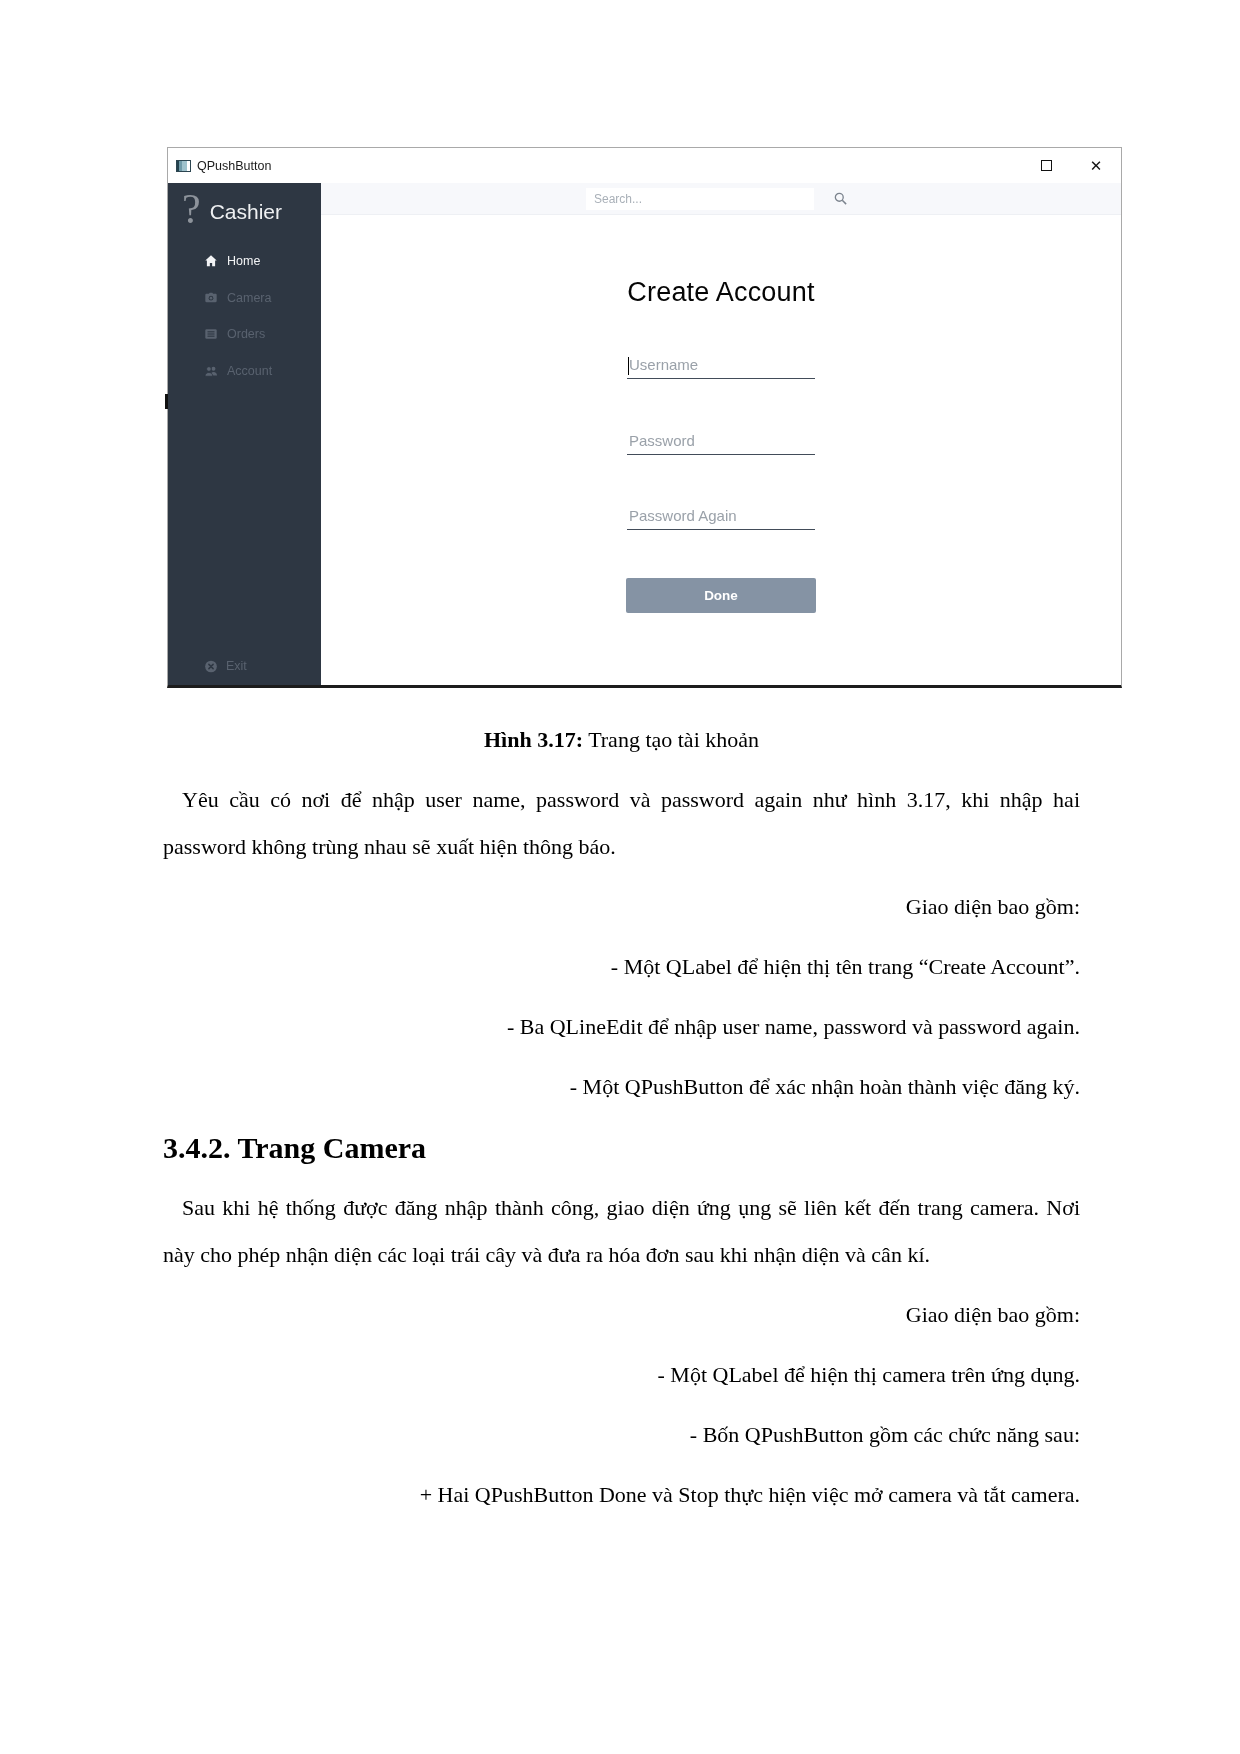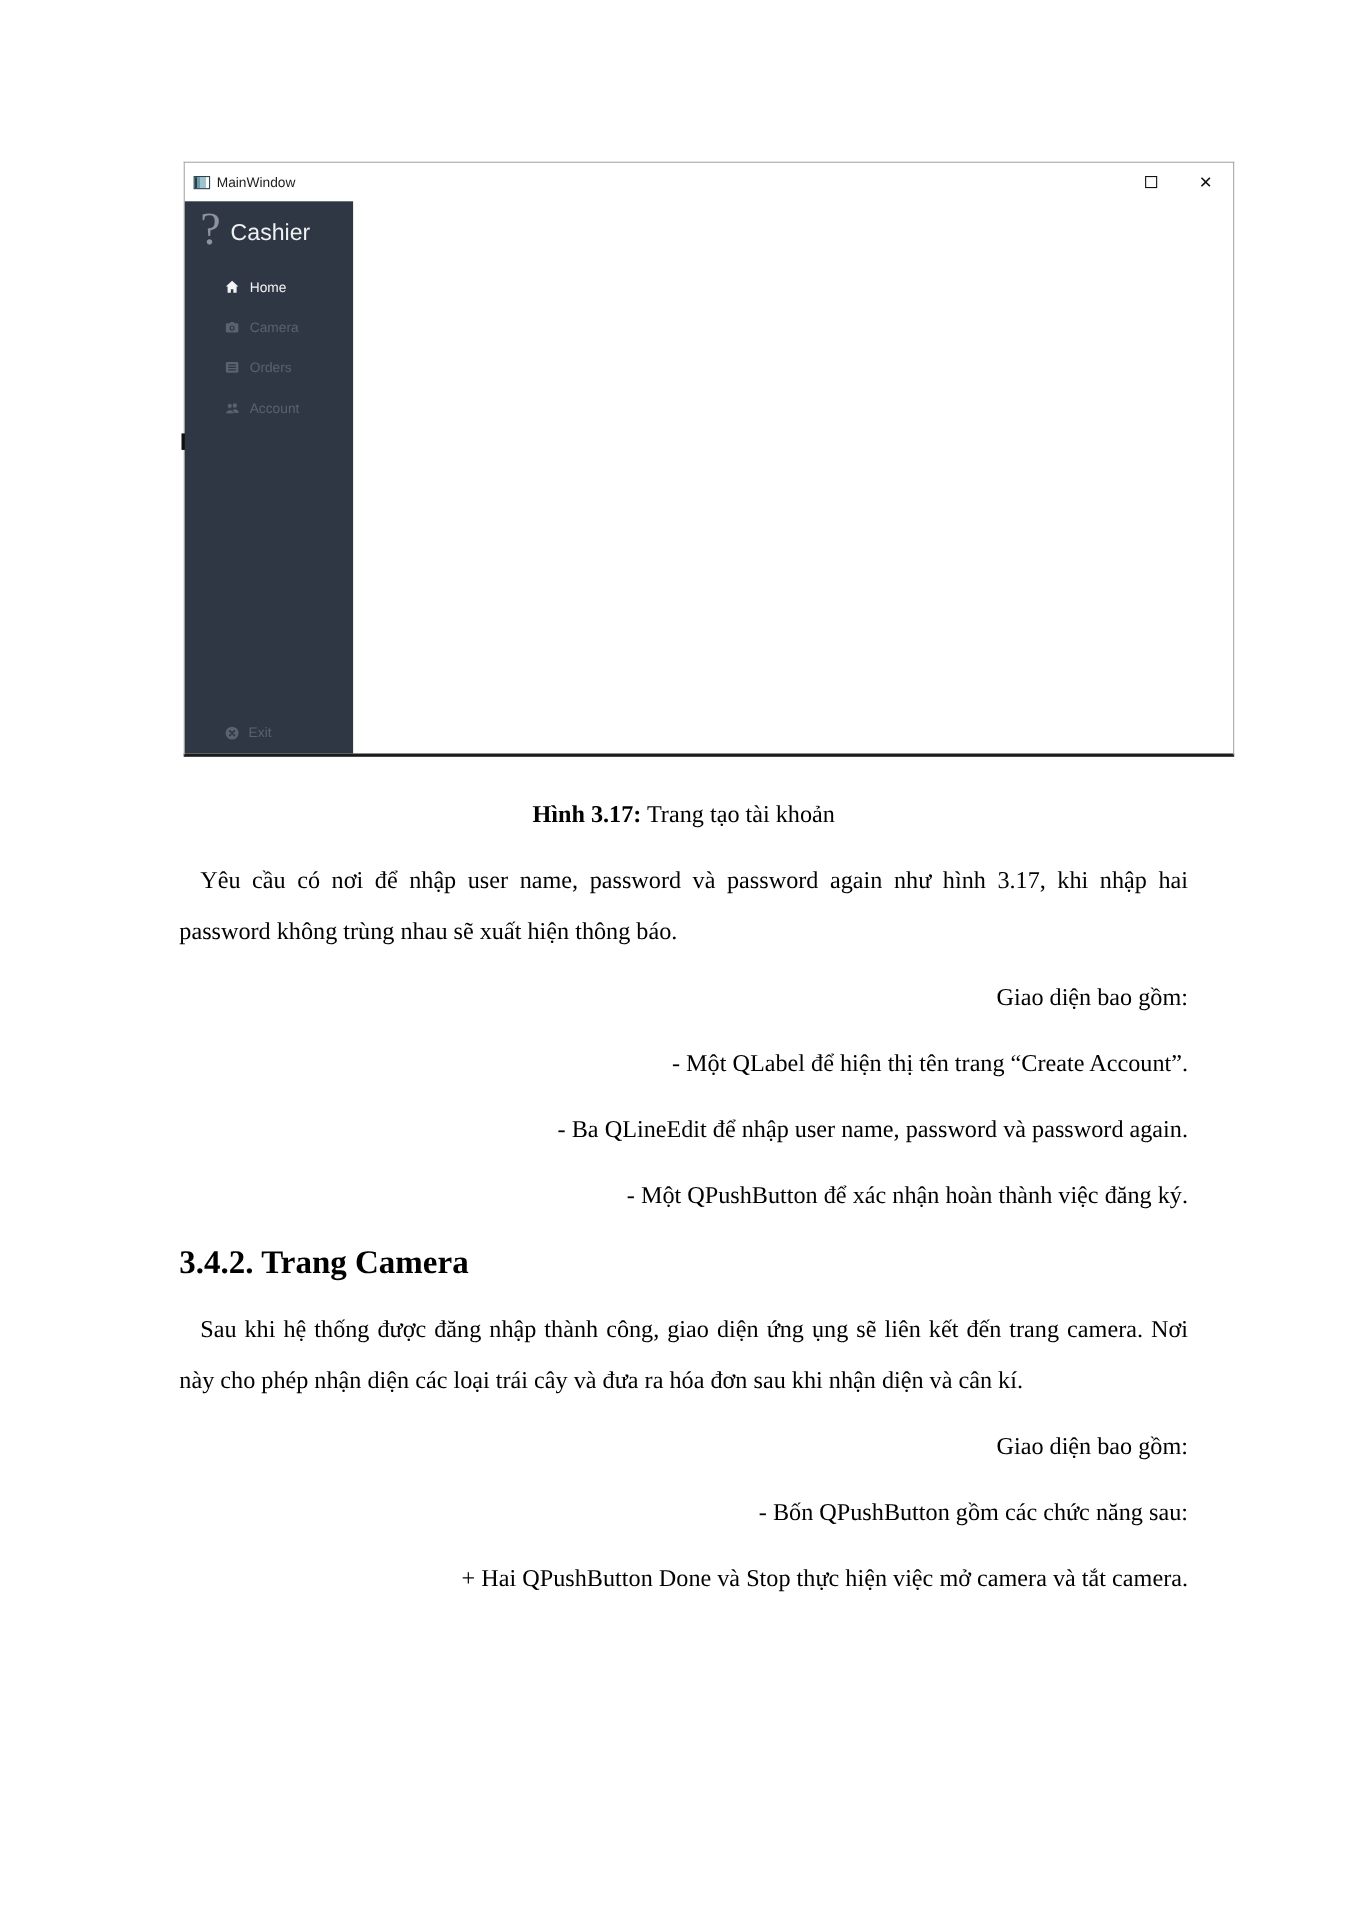--- a/index.html
+++ b/index.html
@@ -87,21 +87,21 @@
 </head>
 <body>
 
 <div class="page">
 
   <div class="window">
     <div class="notch"></div>
 
     <div class="titlebar">
       <span class="win-icon"></span>
-      <span class="win-title">MainWindow</span>
+      <span class="win-title">QPushButton</span>
       <span class="win-btn btn-max">
           <span class="max-square"></span>
         </span>
       <span class="win-btn btn-close">✕</span>
     </div>
 
     <div class="win-body">
 
       <div class="sidebar">
         <div class="brand">
@@ -156,36 +156,65 @@
           <span class="nav-ico">
             <svg viewBox="0 0 16 16">
                 <circle fill="currentColor" cx="8" cy="8" r="6.7"></circle>
                 <path class="bg-stroke-2" d="M5.6 5.6l4.8 4.8M10.4 5.6l-4.8 4.8"></path>
               </svg>
           </span>
           <span>Exit</span>
         </div>
       </div>
 
+      <div class="content">
+        <div class="topband">
+          <input class="search-input" placeholder="Search..." style="">
+          <span class="search-icon">
+            <svg viewBox="0 0 16 16" fill="none" stroke="currentColor">
+                <circle cx="6.7" cy="6.7" r="4.2" stroke-width="1.4"></circle>
+                <line x1="9.9" y1="9.9" x2="14" y2="14" stroke-width="1.6"></line>
+              </svg>
+          </span>
+        </div>
+
+        <div class="main">
+          <div class="form-title">Create Account</div>
+
+          <div class="field f1">
+            <span class="caret"></span>
+            <input placeholder="Username" style="">
+          </div>
+          <div class="field f2">
+            <input placeholder="Password" style="">
+          </div>
+          <div class="field f3">
+            <input placeholder="Password Again" style="">
+          </div>
+
+          <button class="done-btn">Done</button>
+        </div>
+      </div>
 
     </div>
   </div>
 
   <div class="doc">
     <p class="caption"><b>Hình 3.17:</b> <span>Trang tạo tài khoản</span></p>
 
     <p class="body">Yêu cầu có nơi để nhập user name, password và password  again như hình 3.17, khi nhập hai password không trùng nhau sẽ xuất hiện thông báo.</p>
 
     <p class="item">Giao diện bao gồm:</p>
     <p class="item">- Một QLabel để hiện thị tên trang “Create Account”.</p>
     <p class="item">- Ba QLineEdit để nhập user name, password và password again.</p>
     <p class="item">- Một QPushButton để xác nhận hoàn thành việc đăng ký.</p>
 
     <h2 class="sec">3.4.2. Trang Camera</h2>
 
     <p class="body">Sau khi hệ thống được đăng nhập thành công, giao diện ứng ụng sẽ liên kết đến trang camera. Nơi này cho phép nhận diện các loại trái cây và đưa ra hóa đơn sau khi nhận diện và cân kí.</p>
 
     <p class="item">Giao diện bao gồm:</p>
+    <p class="item">- Một QLabel để hiện thị camera trên ứng dụng.</p>
     <p class="item">- Bốn QPushButton gồm các chức năng sau:</p>
     <p class="item">+ Hai QPushButton Done và Stop thực hiện việc mở camera và tắt camera.</p>
   </div>
 
 </div>
 
 </body></html>

